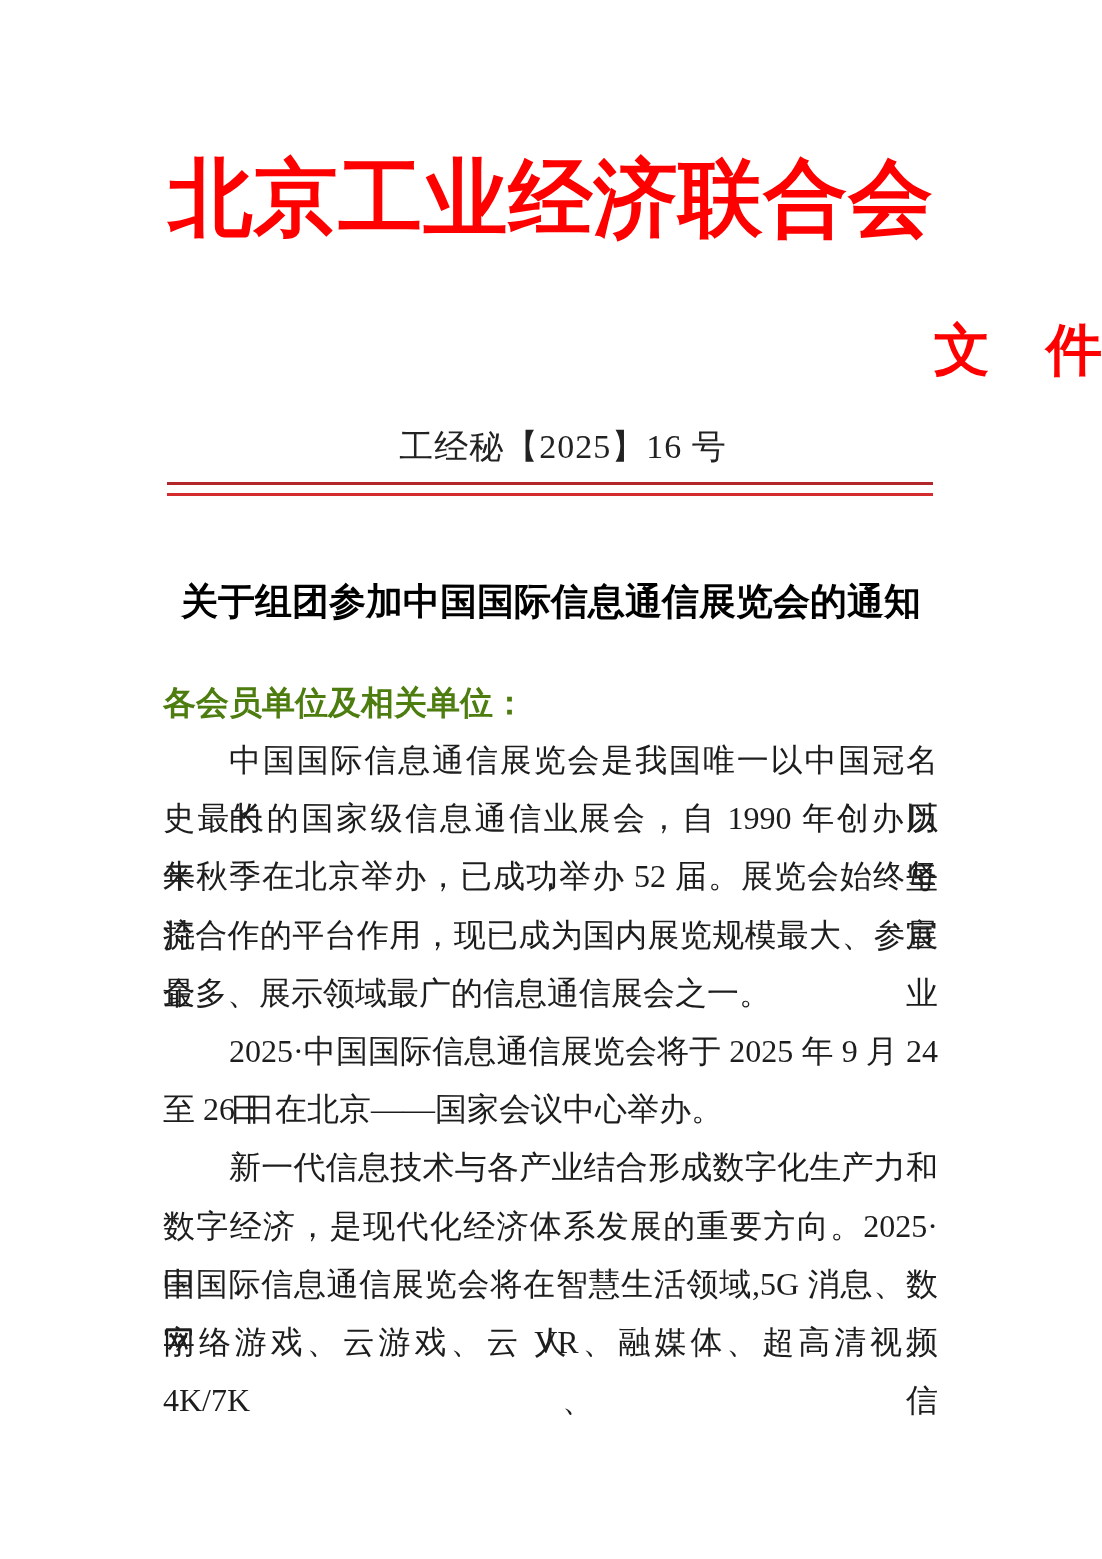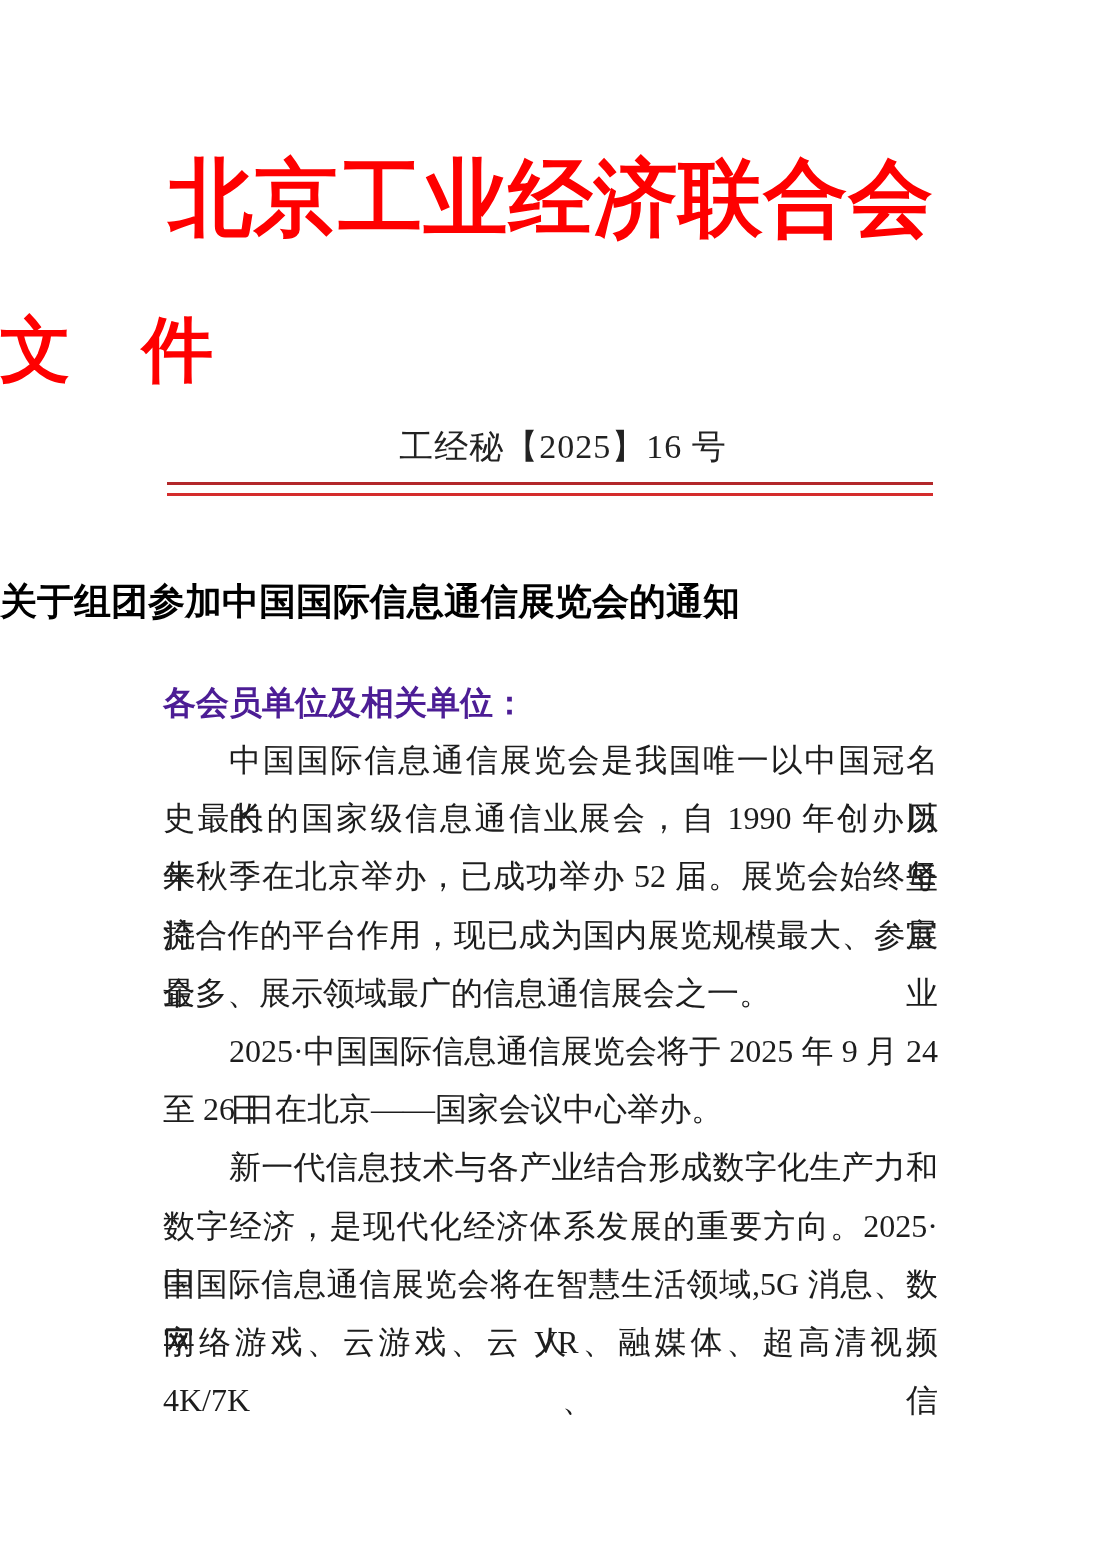--- a/index.html
+++ b/index.html
@@ -28,22 +28,22 @@
     letter-spacing: 1px;
     color: var(--red, #fe0000);
     font-family: "Liberation Serif", "DejaVu Serif", serif;
     white-space: nowrap;
   }
   .doc-type {
     position: absolute;
     top: 288px;
     left: 0;
     width: 100%;
-    text-align: left;
-    font-size: 71px;
+    text-align: right;
+    font-size: 56px;
     line-height: 125px;
     font-weight: bold;
     color: var(--red, #fe0000);
     font-family: "Liberation Serif", "DejaVu Serif", serif;
     white-space: nowrap;
   }
   .doc-number {
     position: absolute;
     top: 422px;
     left: 0;
@@ -62,34 +62,35 @@
     width: 766px;
     height: 3px;
   }
   .rule-top { top: 482px; background: var(--rule-top, #b2282a); }
   .rule-bottom { top: 493px; background: var(--rule-bottom, #d42c2c); }
   .title {
     position: absolute;
     top: 576px;
     left: 0;
     width: 100%;
+    text-align: center;
     font-size: 37px;
     line-height: 52px;
     font-weight: bold;
     color: #000000;
     white-space: nowrap;
   }
   .salutation {
     position: absolute;
     top: 681px;
     left: 163px;
     font-size: 33px;
     line-height: 44px;
     font-weight: bold;
-    color: #4c1d95;
+    color: #4d7c0f;
     font-family: "Liberation Sans", "DejaVu Sans", sans-serif;
     white-space: nowrap;
   }
   .body-block {
     position: absolute;
     top: 731px;
     left: 163px;
     width: 775px;
     font-size: 32px;
     color: var(--ink, #1d1d1d);

